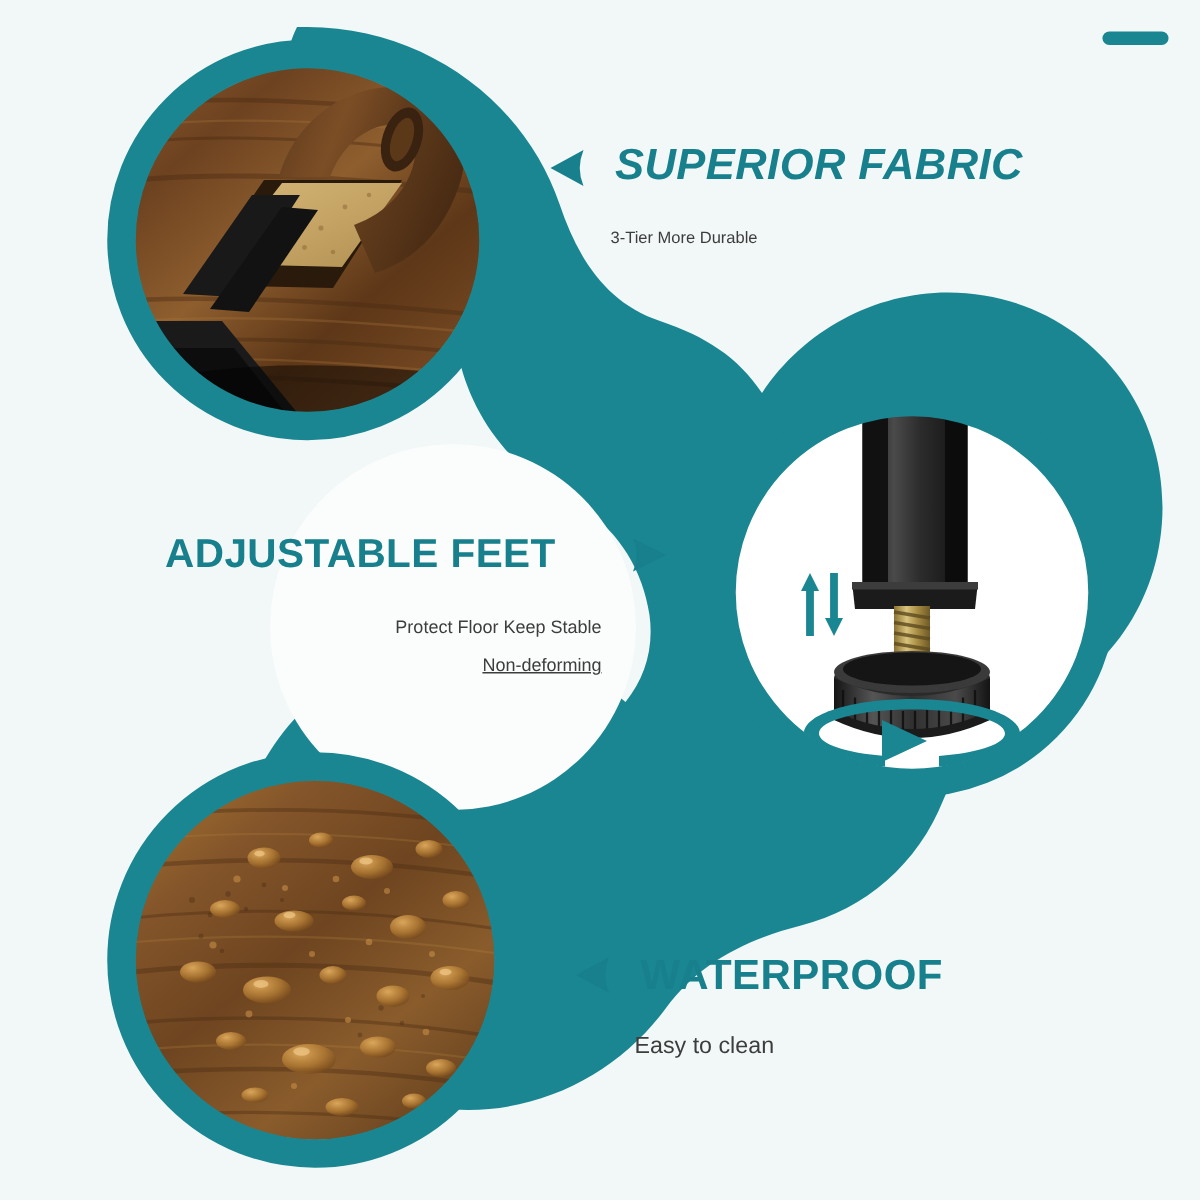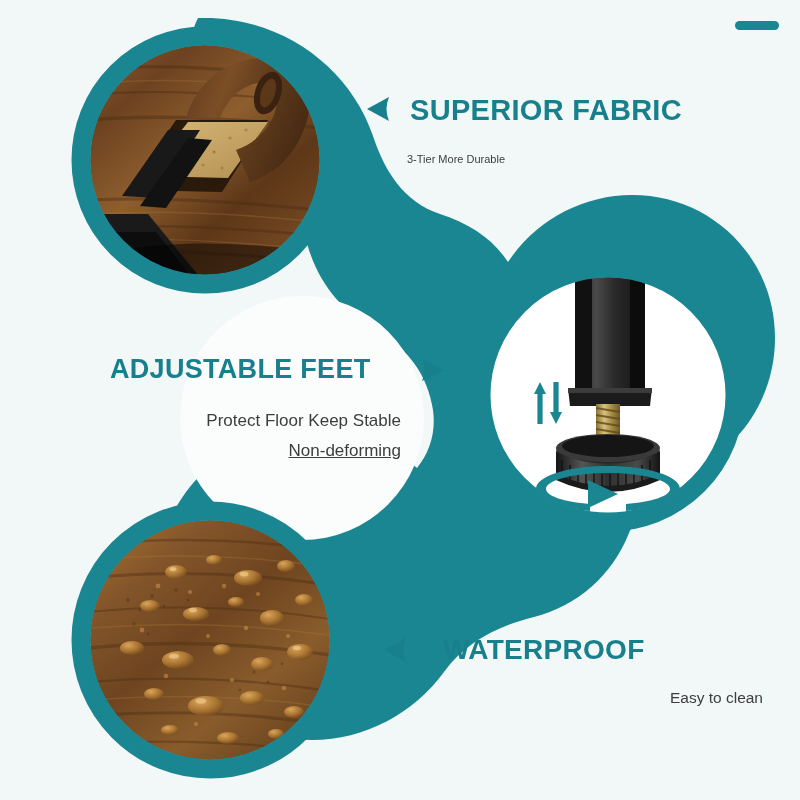--- a/index.html
+++ b/index.html
@@ -58,51 +58,52 @@
   .feature-sub {
     color: #3d3d3d;
     white-space: nowrap;
     line-height: 1;
   }
 
   
   #blk-fabric { left: 366px; top: 96px; width: 400px; }
   #blk-fabric .title-row {
     display: flex;
-    align-items: flex-start;
+    align-items: flex-end;
     gap: 20px;
+    font-style: italic;
   }
   #blk-fabric .feature-title { font-size: 29px; }
   #blk-fabric .feature-sub { font-size: 11px; margin-left: 41px; }
   #blk-fabric .sub1 { margin-top: 29px; }
   #blk-fabric .sub2 { margin-top: 25px; }
 
   
   #blk-feet { left: 110px; top: 356px; width: 335px; text-align: right; }
   #blk-feet .title-row {
     display: flex;
     align-items: center;
     justify-content: space-between;
     gap: 22px;
   }
   #blk-feet .feature-title { font-size: 27px; }
-  #blk-feet .feature-sub { font-size: 17px; margin-right: 44px; }
+  #blk-feet .feature-sub { font-size: 12px; margin-right: 44px; }
   #blk-feet .sub1 { margin-top: 29px; }
   #blk-feet .sub2 { margin-top: 13px; text-decoration: underline; }
 
   
   #blk-water { left: 383px; top: 636px; width: 380px; }
   #blk-water .title-row {
     display: flex;
     align-items: center;
-    gap: 36px;
+    gap: 20px;
   }
   #blk-water .feature-title { font-size: 28px; }
   #blk-water .feature-sub { font-size: 15.5px; margin-left: 40px; }
-  #blk-water .sub1 { margin-top: 26px; text-align: right; }
+  #blk-water .sub1 { margin-top: 26px; }
 
   .tri { flex: 0 0 auto; display: block; }
 </style>
 </head>
 <body>
 
 <div id="stage">
 
   <svg class="layer" viewBox="0 0 800 800" width="800" height="800">
     <defs>

